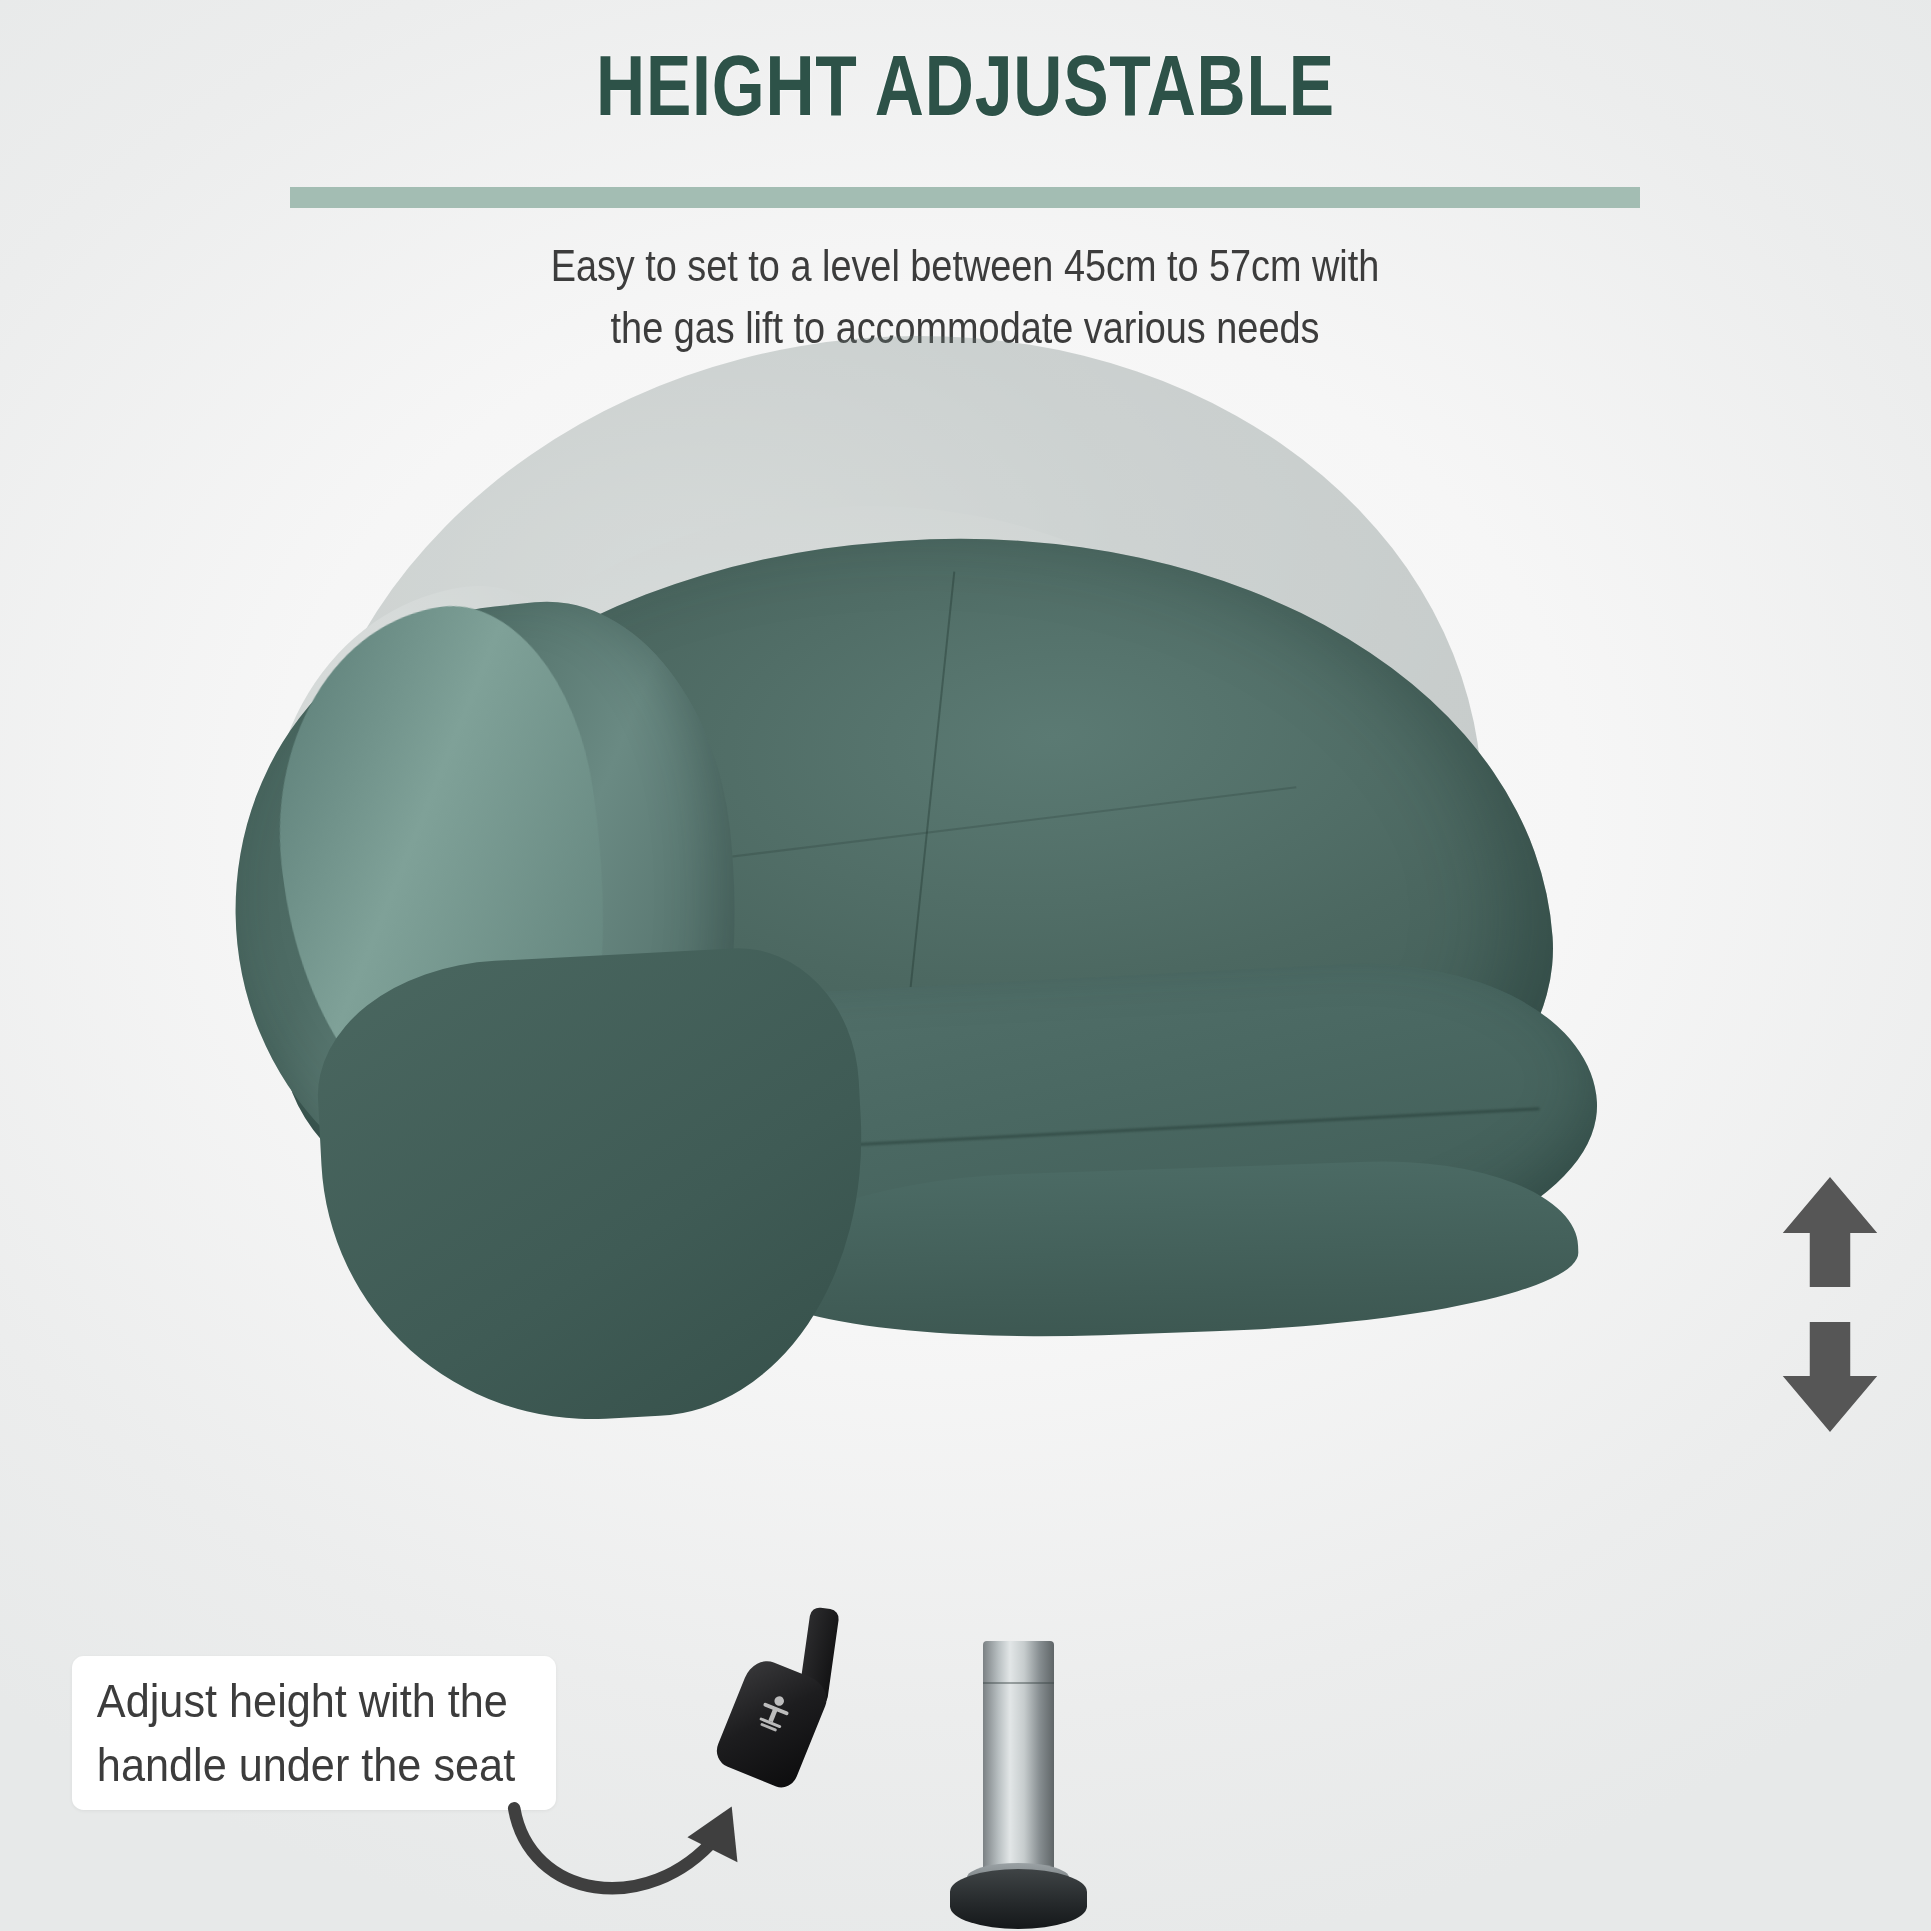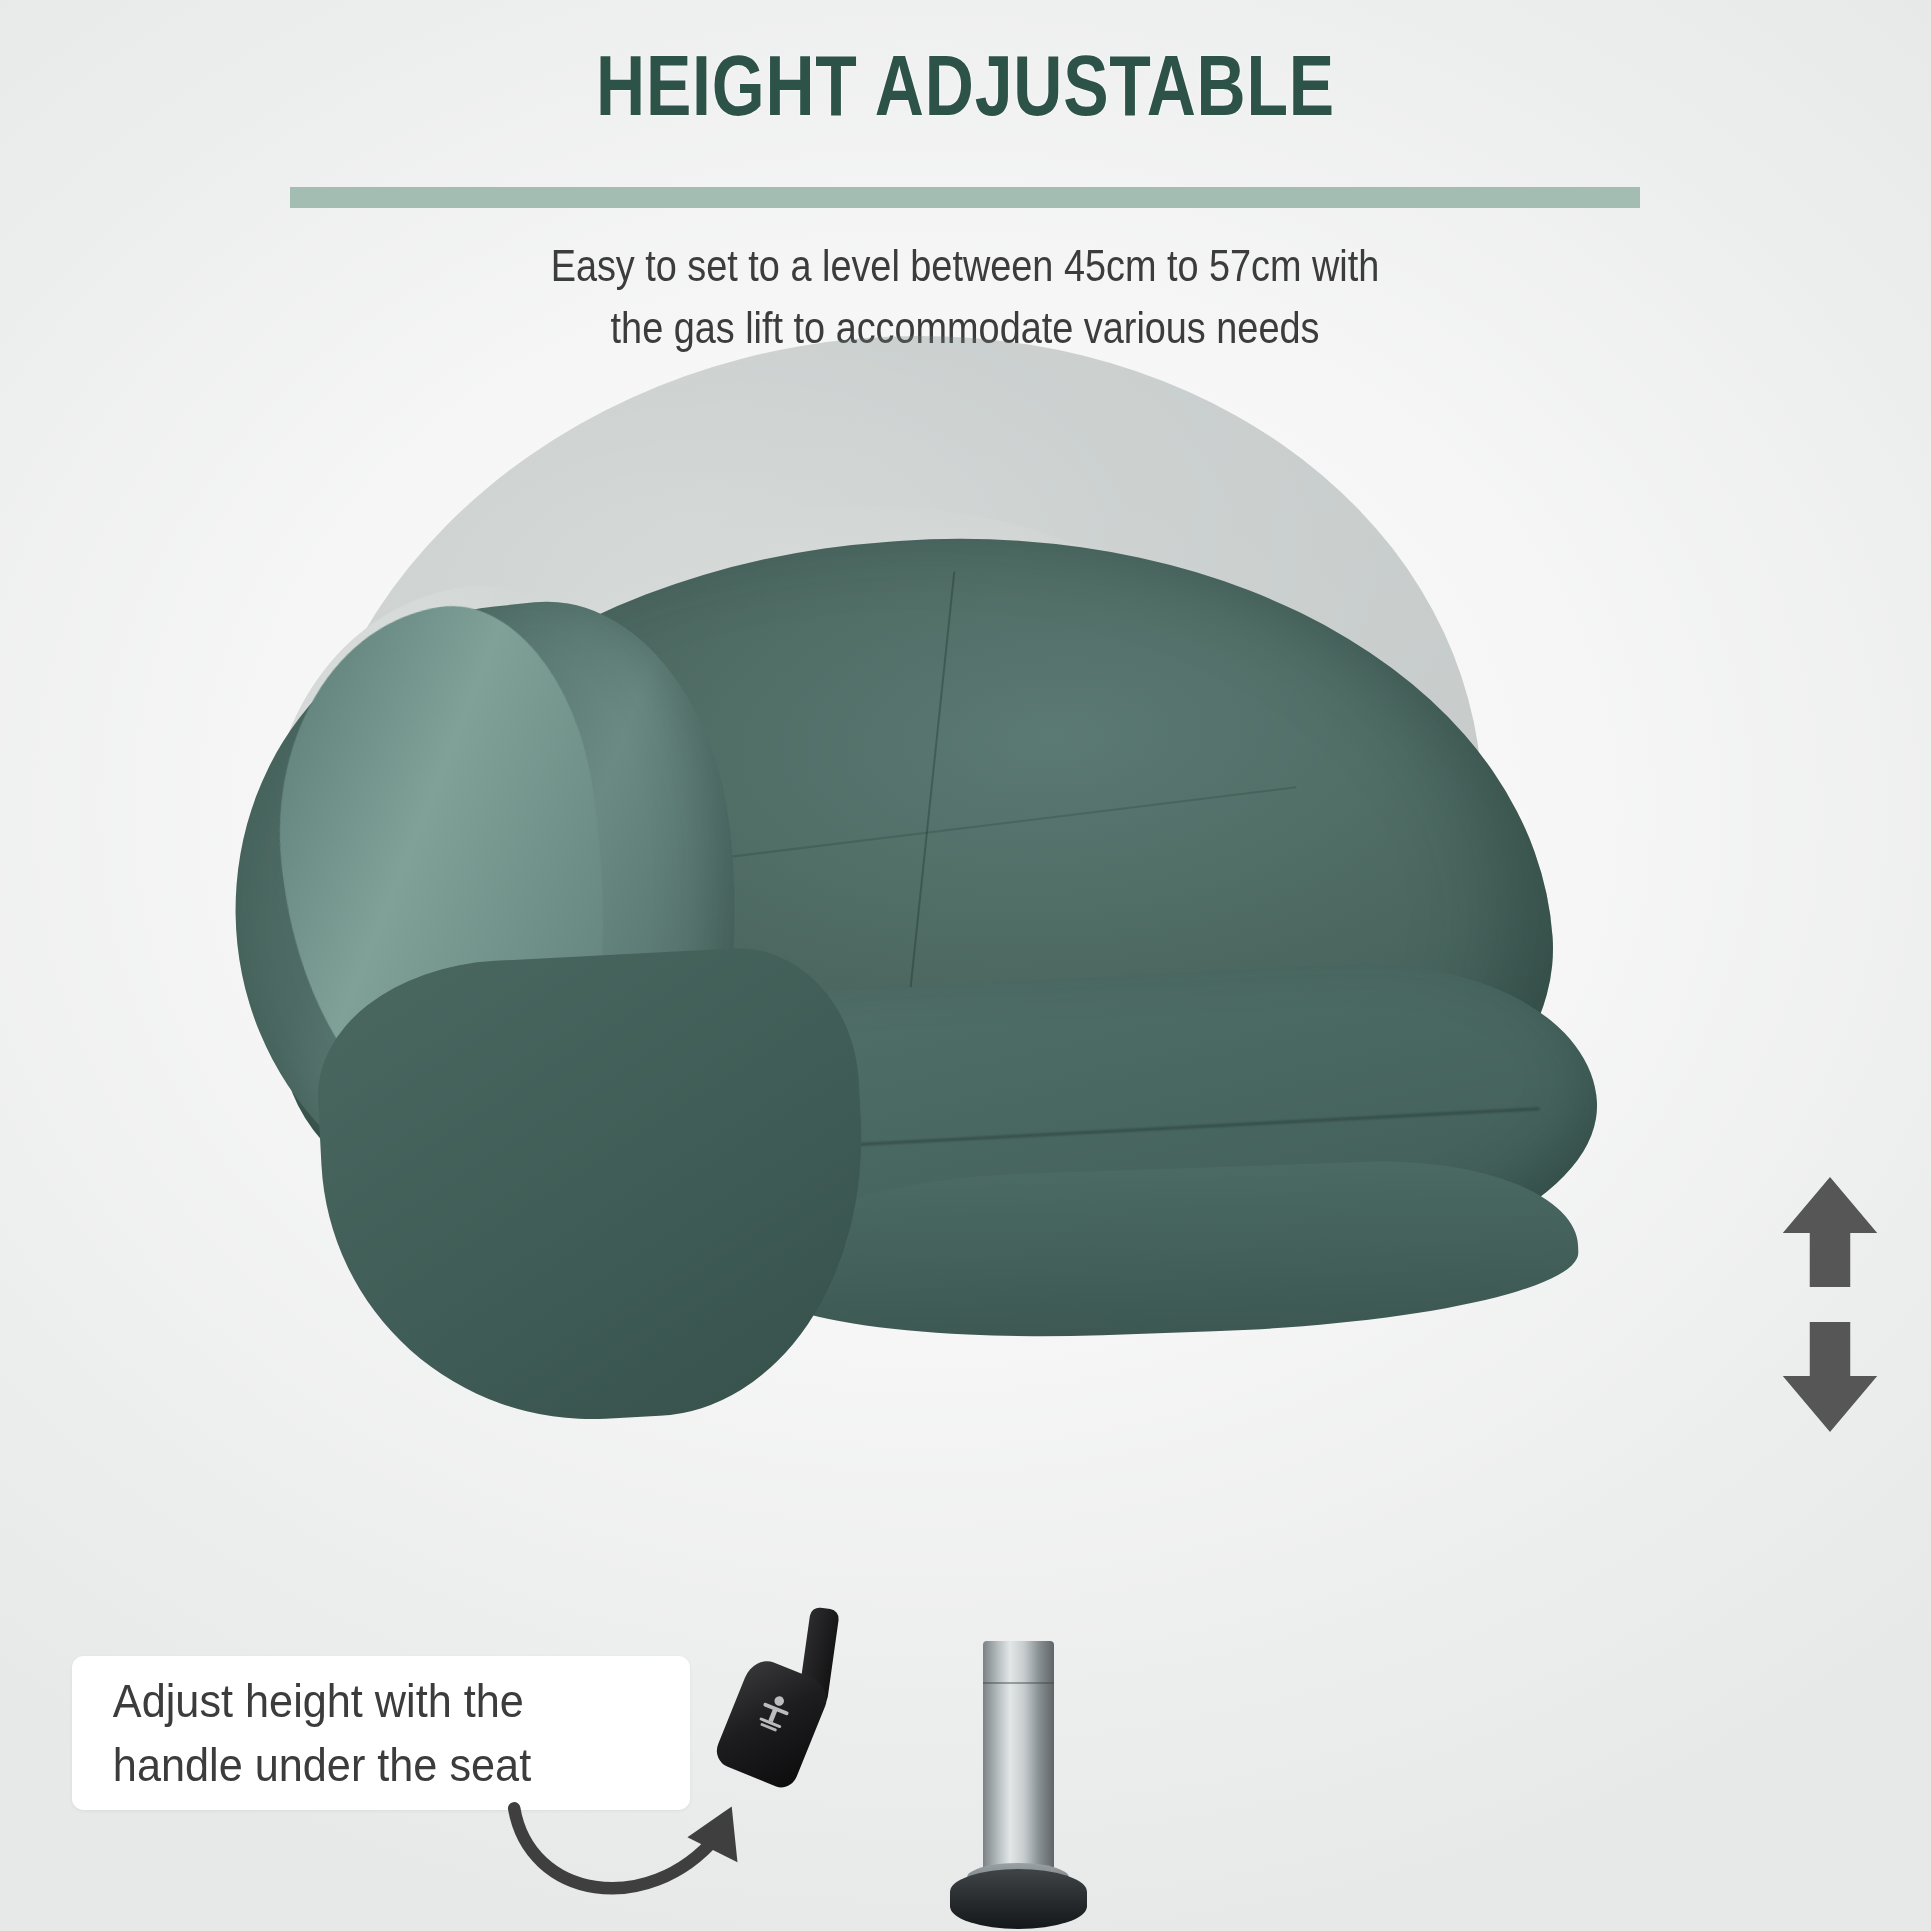--- a/index.html
+++ b/index.html
@@ -182,26 +182,25 @@
   
   .arrows{
     position:absolute;left:1777px;top:1173px;width:106px;height:261px;
   }
   .arw{position:absolute;left:0;width:106px;height:116px;fill:#565656;}
   .arw.up{top:0;}
   .arw.down{top:145px;}
 
   
   .callout{
-    position:absolute;left:72px;top:1656px;width:602px;height:154px;
+    position:absolute;left:72px;top:1656px;width:484px;height:154px;
     background:#ffffff;
     border-radius:11.6px;
     display:flex;align-items:center;justify-content:flex-start;
     box-shadow:0 1px 3.9px rgba(0,0,0,.06);
-    padding-left:16px;
   }
   .callout .txt{
     padding:0 27px;
     font-size:47px;line-height:64px;color:#3c3c3c;
     transform:scaleX(0.92);transform-origin:0 50%;
     white-space:nowrap;
   }
   .callout .txt .ln{display:block;}
 
   .curve{position:absolute;left:502px;top:1791px;width:290px;height:154px;}

